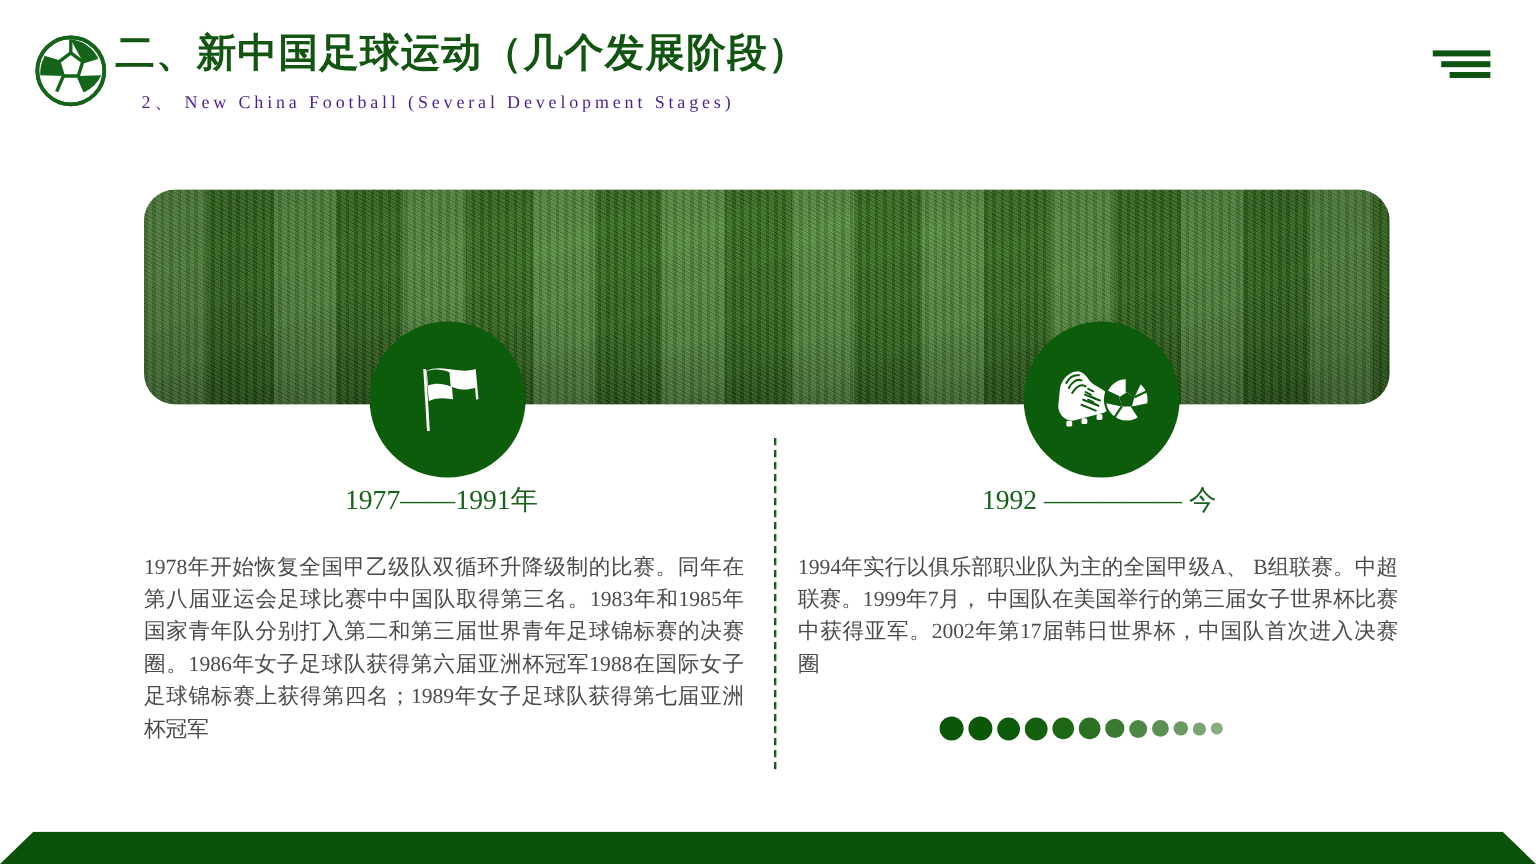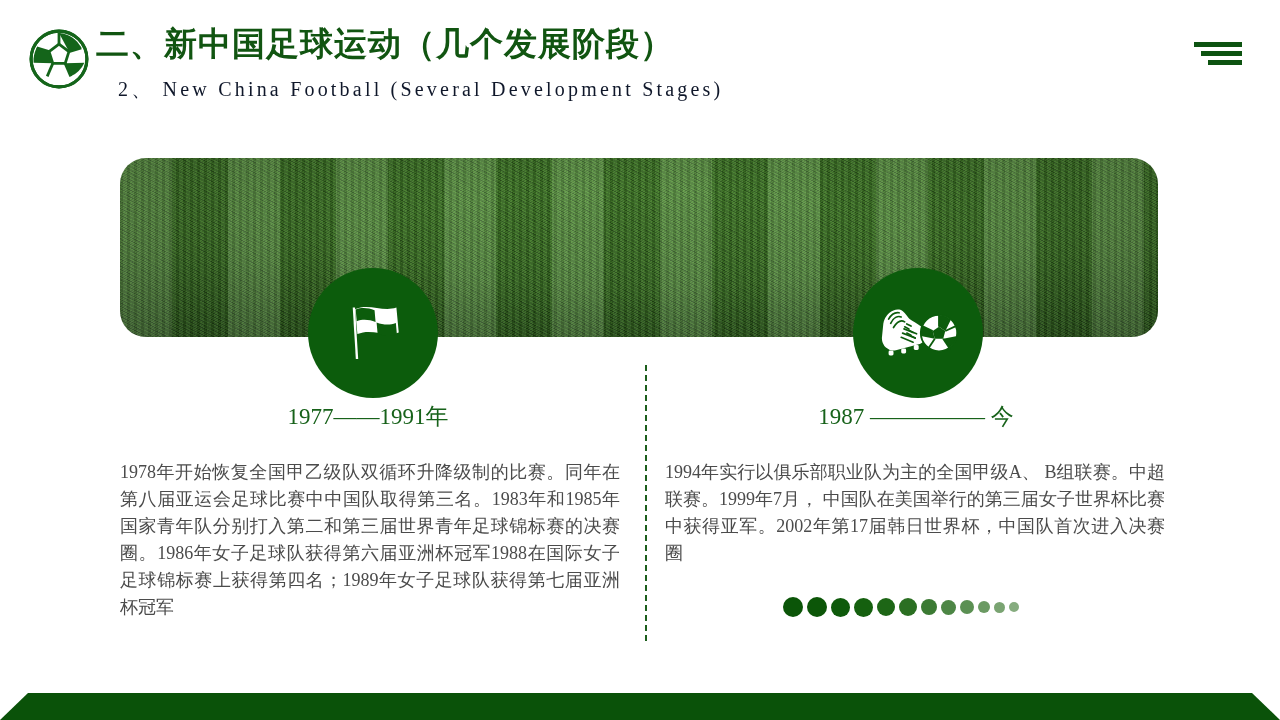--- a/index.html
+++ b/index.html
@@ -38,22 +38,22 @@
     font-weight: bold;
     color: #115511;
     letter-spacing: 1px;
     white-space: nowrap;
   }
   .title-en {
     position: absolute;
     left: 118px;
     top: 76px;
     font-family: "Liberation Serif", "DejaVu Serif", serif;
-    font-size: 20px;
-    color: #0f172a;
+    font-size: 15px;
+    color: #4c1d95;
     letter-spacing: 3.2px;
     white-space: nowrap;
   }
   .menu-icon {
     position: absolute;
     right: 38px;
     top: 40px;
     width: 48px;
     height: 30px;
   }
@@ -294,21 +294,21 @@
 </div>
 
 <div class="divider"></div>
 
 <div class="col col-left">
   <div class="col-heading">1977——1991年</div>
   <div class="col-body">1978年开始恢复全国甲乙级队双循环升降级制的比赛。同年在第八届亚运会足球比赛中中国队取得第三名。1983年和1985年国家青年队分别打入第二和第三届世界青年足球锦标赛的决赛圈。1986年女子足球队获得第六届亚洲杯冠军1988在国际女子足球锦标赛上获得第四名；1989年女子足球队获得第七届亚洲杯冠军</div>
 </div>
 
 <div class="col col-right">
-  <div class="col-heading">1987 ————— 今</div>
+  <div class="col-heading">1992 ————— 今</div>
   <div class="col-body">1994年实行以俱乐部职业队为主的全国甲级A、 B组联赛。中超联赛。1999年7月， 中国队在美国举行的第三届女子世界杯比赛中获得亚军。2002年第17届韩日世界杯，中国队首次进入决赛圈</div>
 </div>
 
 <div class="dots" id="dots-row">
     <span style="width: 20px; height: 20px; background: rgb(11, 85, 8);"></span>
     <span style="width: 20px; height: 20px; background: rgb(12, 86, 8);"></span>
     <span style="width: 19px; height: 19px; background: rgb(14, 90, 11);"></span>
     <span style="width: 19px; height: 19px; background: rgb(21, 96, 15);"></span>
     <span style="width: 18px; height: 18px; background: rgb(29, 102, 22);"></span>
     <span style="width: 18px; height: 18px; background: rgb(43, 111, 34);"></span>

